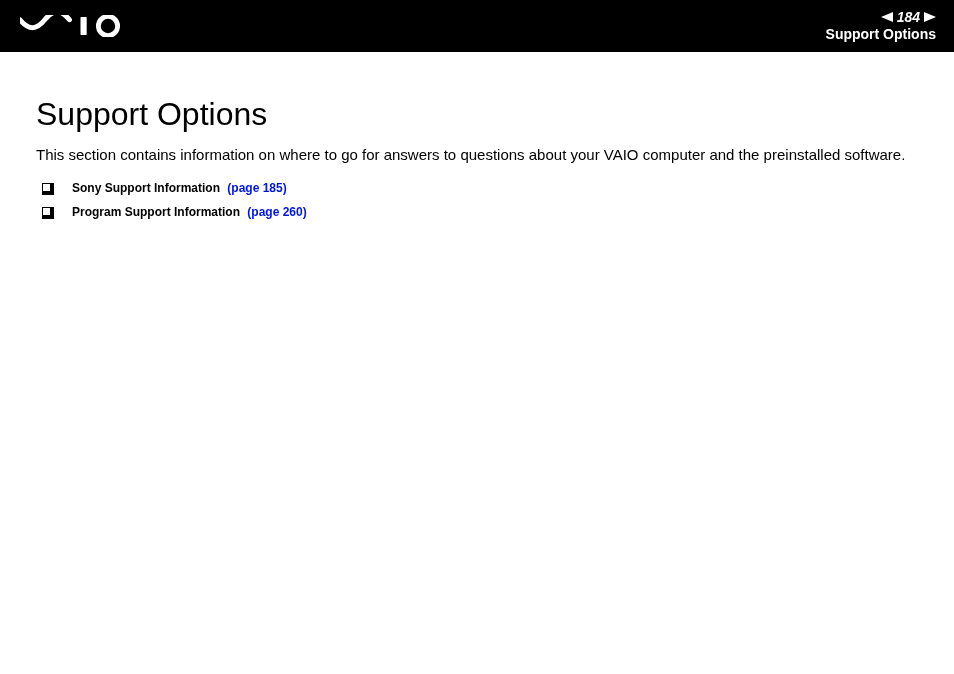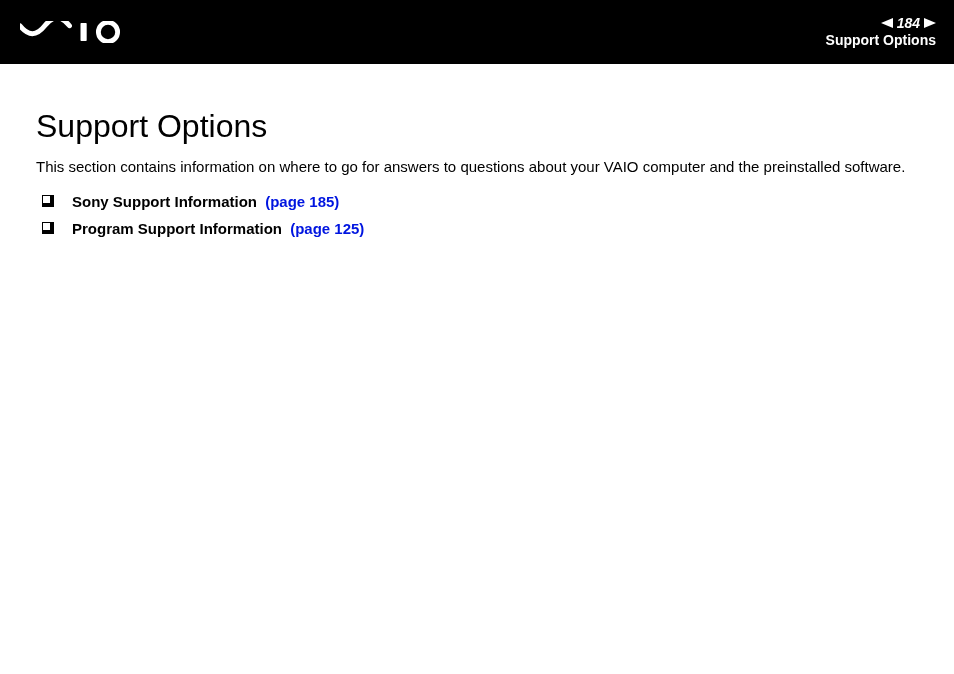--- a/index.html
+++ b/index.html
@@ -9,21 +9,21 @@
     }
     body {
       font-family: Arial, Helvetica, sans-serif;
       width: 954px;
       height: 674px;
       background: #fff;
       overflow: hidden;
     }
     .header {
       background: #000;
-      height: 64px;
+      height: 52px;
       display: flex;
       align-items: center;
       justify-content: space-between;
       padding: 0 18px 0 20px;
       color: #fff;
     }
     .logo {
       display: flex;
       align-items: center;
     }
@@ -71,21 +71,21 @@
       margin-bottom: 16px;
     }
     .link-list {
       list-style: none;
       padding-left: 6px;
     }
     .link-list li {
       display: flex;
       align-items: flex-start;
       margin-bottom: 10px;
-      font-size: 15px;
+      font-size: 12px;
       font-weight: bold;
     }
     .bullet {
       display: inline-block;
       width: 12px;
       height: 12px;
       border: 1.5px solid #000;
       margin-right: 18px;
       margin-top: 2px;
       box-shadow: inset -3px -3px 0 0 #000;
@@ -136,17 +136,17 @@
       <span class="bullet"></span>
       <span>
         <span class="link-title">Sony Support Information</span>
         <span class="link-page">(page 185)</span>
       </span>
     </li>
     <li>
       <span class="bullet"></span>
       <span>
         <span class="link-title">Program Support Information</span>
-        <span class="link-page">(page 125)</span>
+        <span class="link-page">(page 260)</span>
       </span>
     </li>
   </ul>
 </div>
 
 </body></html>

